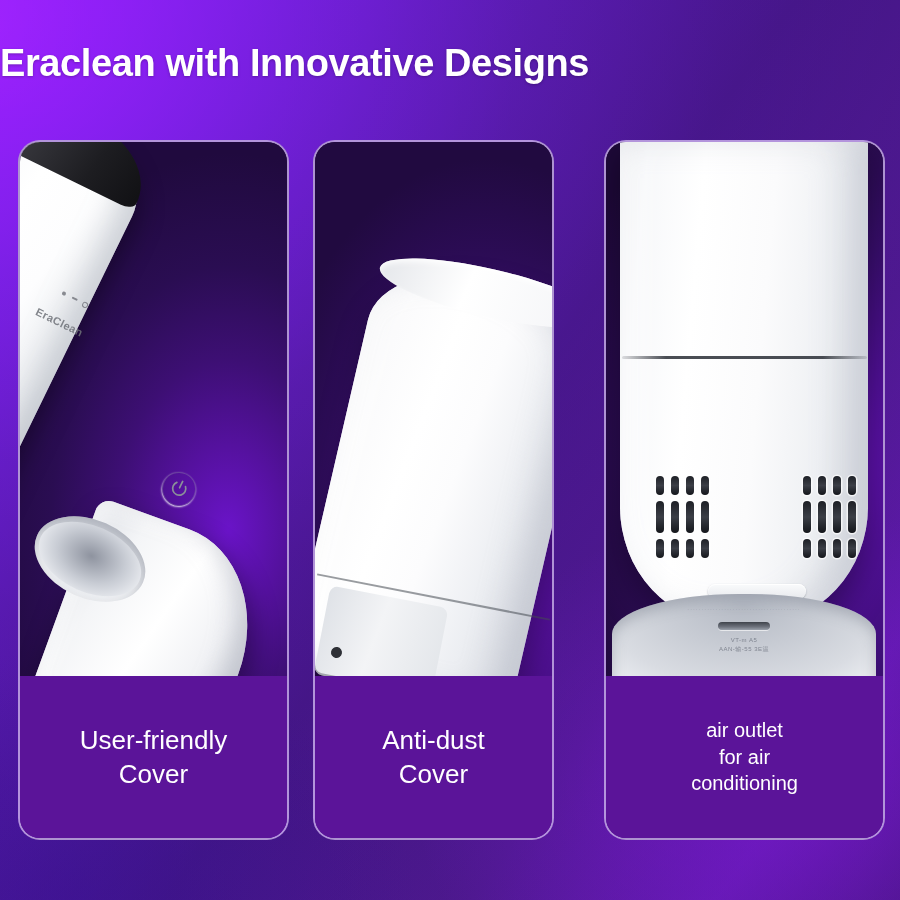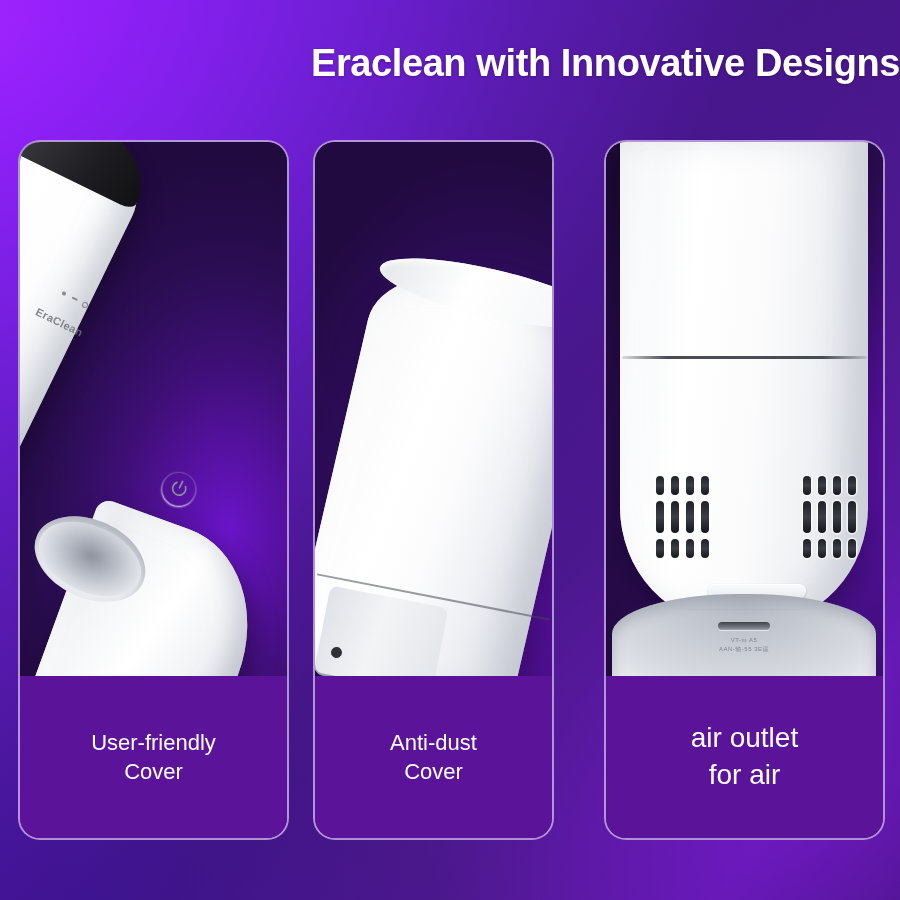--- a/index.html
+++ b/index.html
@@ -24,21 +24,21 @@
     background:
       radial-gradient(60% 45% at 88% 88%, rgba(126,24,214,.55) 0%, rgba(126,24,214,0) 70%),
       radial-gradient(55% 40% at 8% 100%, rgba(56,17,152,.5) 0%, rgba(56,17,152,0) 70%);
     pointer-events:none;
   }
 
   
   .title {
     position: absolute;
     top: 42px; left: 0; right: 0;
-    text-align: right;
+    text-align: left;
     color: #ffffff;
     font-size: 38px;
     font-weight: bold;
     letter-spacing: -0.4px;
     z-index: 30;
     text-shadow: 0 1px 3px rgba(0,0,0,.25);
   }
 
   
   .panel {
@@ -82,26 +82,26 @@
   .caption {
     position: absolute;
     left: 0; right: 0; bottom: 0;
     height: 162px;
     background: #5b1499;
     display: flex;
     align-items: center;
     justify-content: center;
     text-align: center;
     color: #ffffff;
-    font-size: 22px;
+    font-size: 26px;
     line-height: 1.32;
     padding: 0 10px;
     box-sizing: border-box;
   }
-  #panel3 .caption { font-size: 28px; }
+  #panel3 .caption { font-size: 20px; }
 
   
   .p1-body {
     position: absolute;
     left: -46px; top: -26px;
     width: 196px; height: 470px;
     background: linear-gradient(100deg,#e7e9ec 0%, #f7f8fa 16%, #ffffff 38%, #fdfdfe 60%, #eceef1 82%, #d5d8de 100%);
     border-radius: 86px 86px 60px 60px / 64px 64px 50px 50px;
     transform: rotate(26deg);
     transform-origin: 50% 0%;
@@ -421,17 +421,18 @@
           <div>VT-m A5</div>
           <div>AAN-输-55 3E温</div>
         </div>
       </div>
     </div>
 
     <div class="caption">
       <span>
         <span>air outlet</span><br>
         <span>for air</span><br>
+        <span>conditioning</span>
       </span>
     </div>
   </div>
 
 </div>
 
 </body></html>

